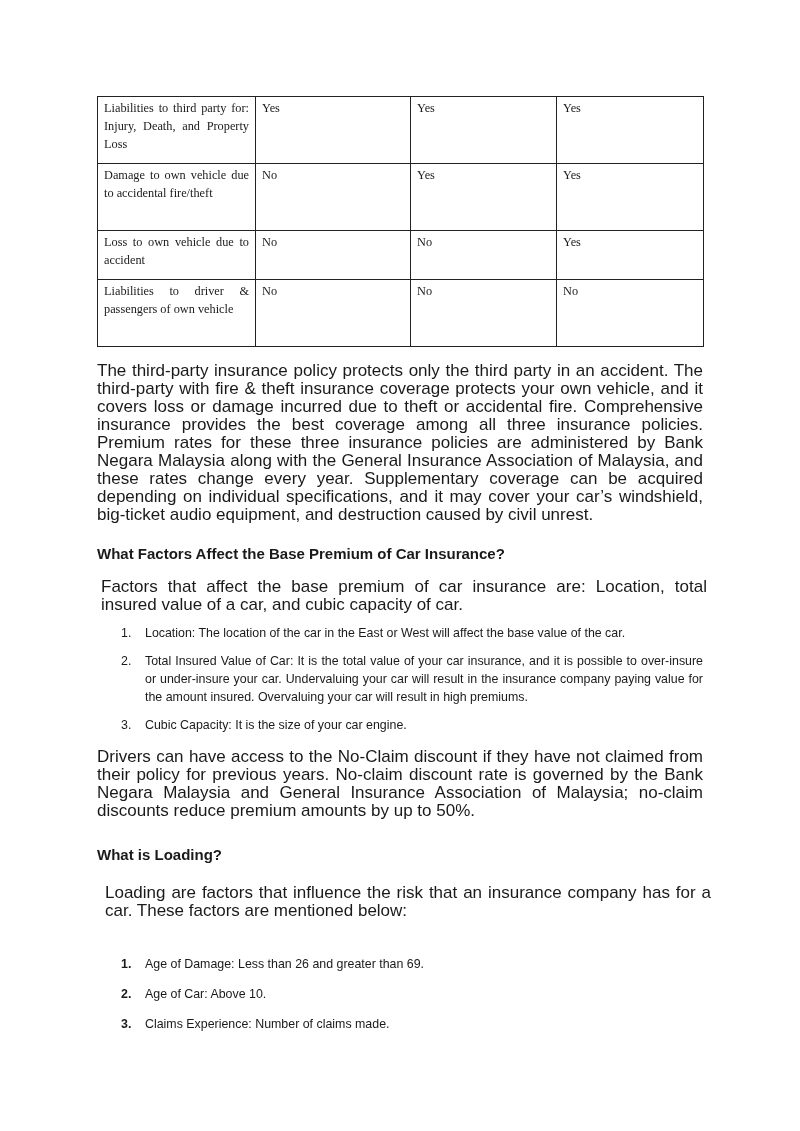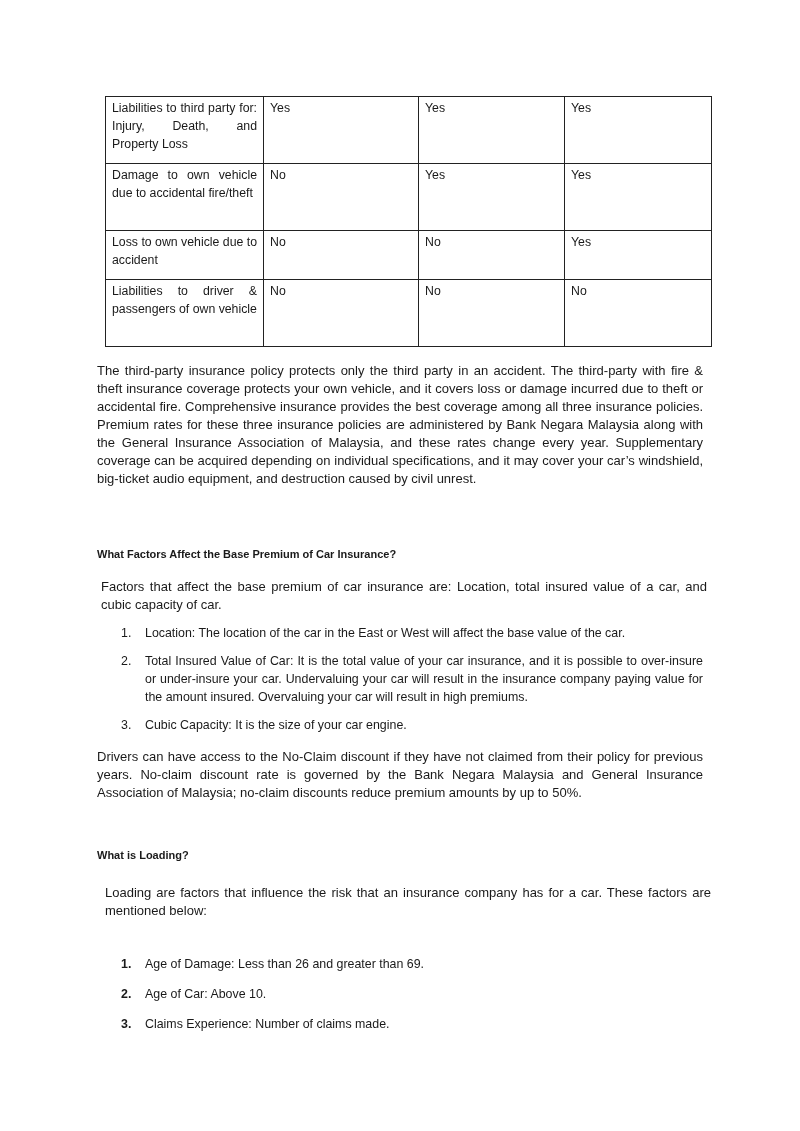--- a/index.html
+++ b/index.html
@@ -3,32 +3,32 @@
   <meta charset="utf-8">
   <style>
     html, body { margin: 0; padding: 0; background: #ffffff; }
     body {
       width: 800px; height: 1131px; position: relative; overflow: hidden;
       font-family: "Liberation Sans", "DejaVu Sans", sans-serif;
       color: #1a1a1a; font-size: 12.3px;
     }
     .page { position: absolute; left: 97px; top: 0; width: 606px; }
     table.cov {
-      position: absolute; top: 96px; left: 8px; width: 606px;
-      border-collapse: collapse; table-layout: fixed;
+      position: absolute; top: 96px; left: 0; width: 606px;
+      border-collapse: collapse; table-layout: fixed; font-family: Liberation Serif, serif;
     }
     table.cov td {
       border: 1px solid #222; vertical-align: top;
       padding: 2px 6px 4px 6px; line-height: 18px; font-size: 12.3px;
     }
     table.cov td.label { text-align: justify; text-align-last: left; }
     .col0 { width: 158px; } .col1 { width: 155px; } .col2 { width: 146px; } .col3 { width: 147px; }
     .r0 td { height: 60px; } .r1 td { height: 60px; } .r2 td { height: 42px; } .r3 td { height: 60px; }
-    .para { position: absolute; left: 0; width: 606px; text-align: justify; line-height: 18px; font-size: 13px; }
-    .heading { position: absolute; left: 0; font-weight: bold; font-size: 11px; line-height: 18px; }
+    .para { position: absolute; left: 0; width: 606px; text-align: justify; line-height: 18px; font-size: 17px; }
+    .heading { position: absolute; left: 0; font-weight: bold; font-size: 15px; line-height: 18px; }
     ol.list { position: absolute; left: 0; margin: 0; padding: 0; list-style: none; width: 606px; }
     ol.list li { position: relative; padding-left: 48px; line-height: 18px; text-align: justify; font-size: 12.4px; }
     ol.list li .num { position: absolute; left: 24px; top: 0; }
     ol.list.boldnum li .num { font-weight: bold; }
     .b { font-weight: normal; }
   </style>
 </head>
 <body>
 
 <div class="page">

